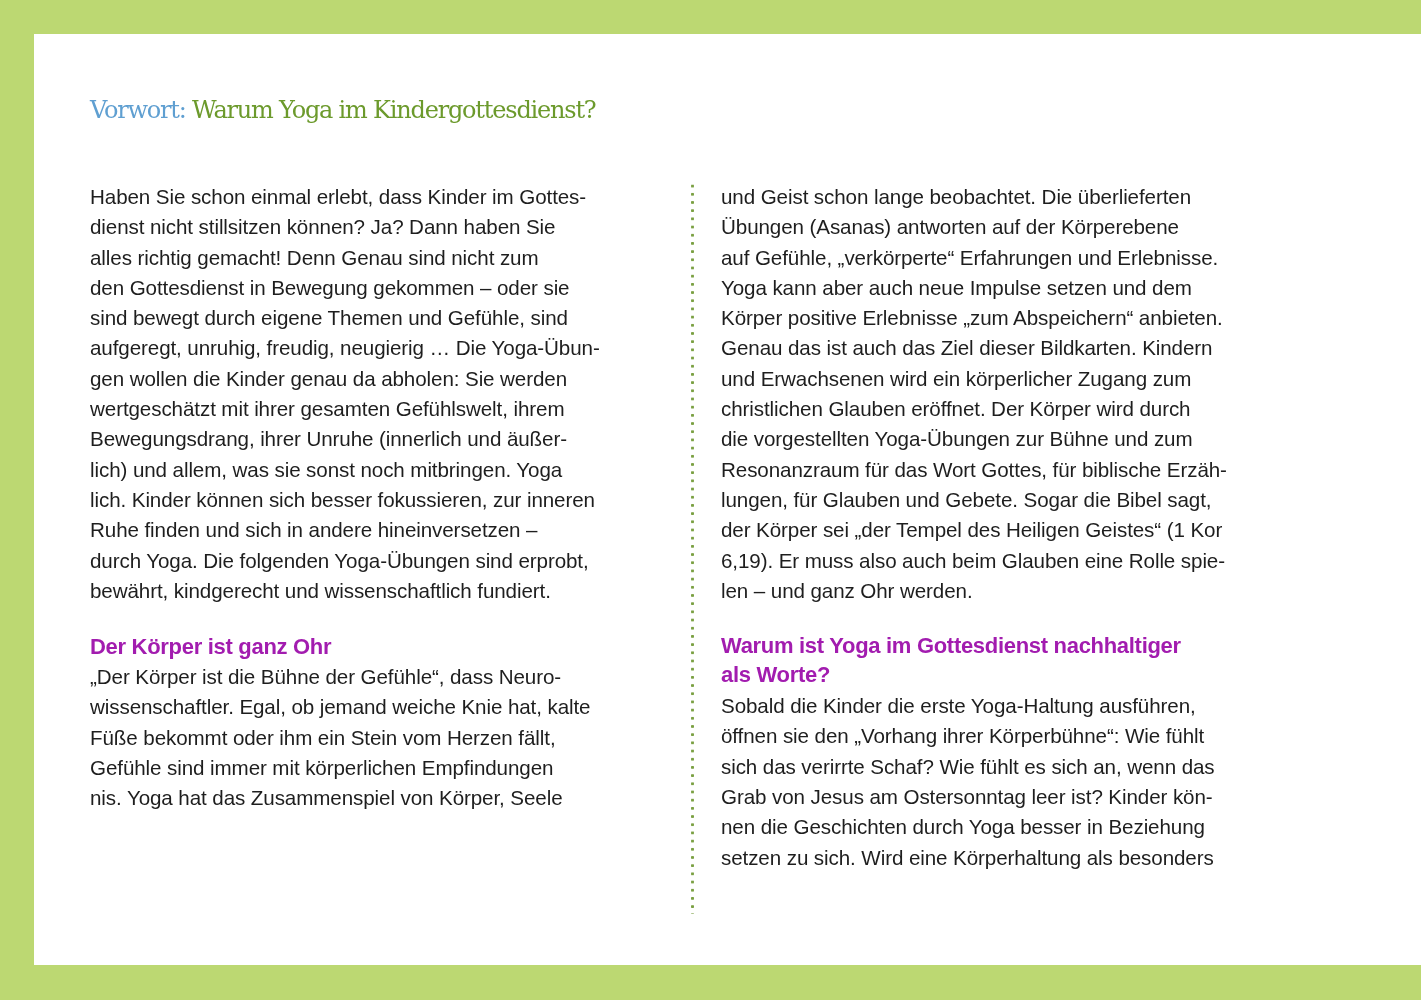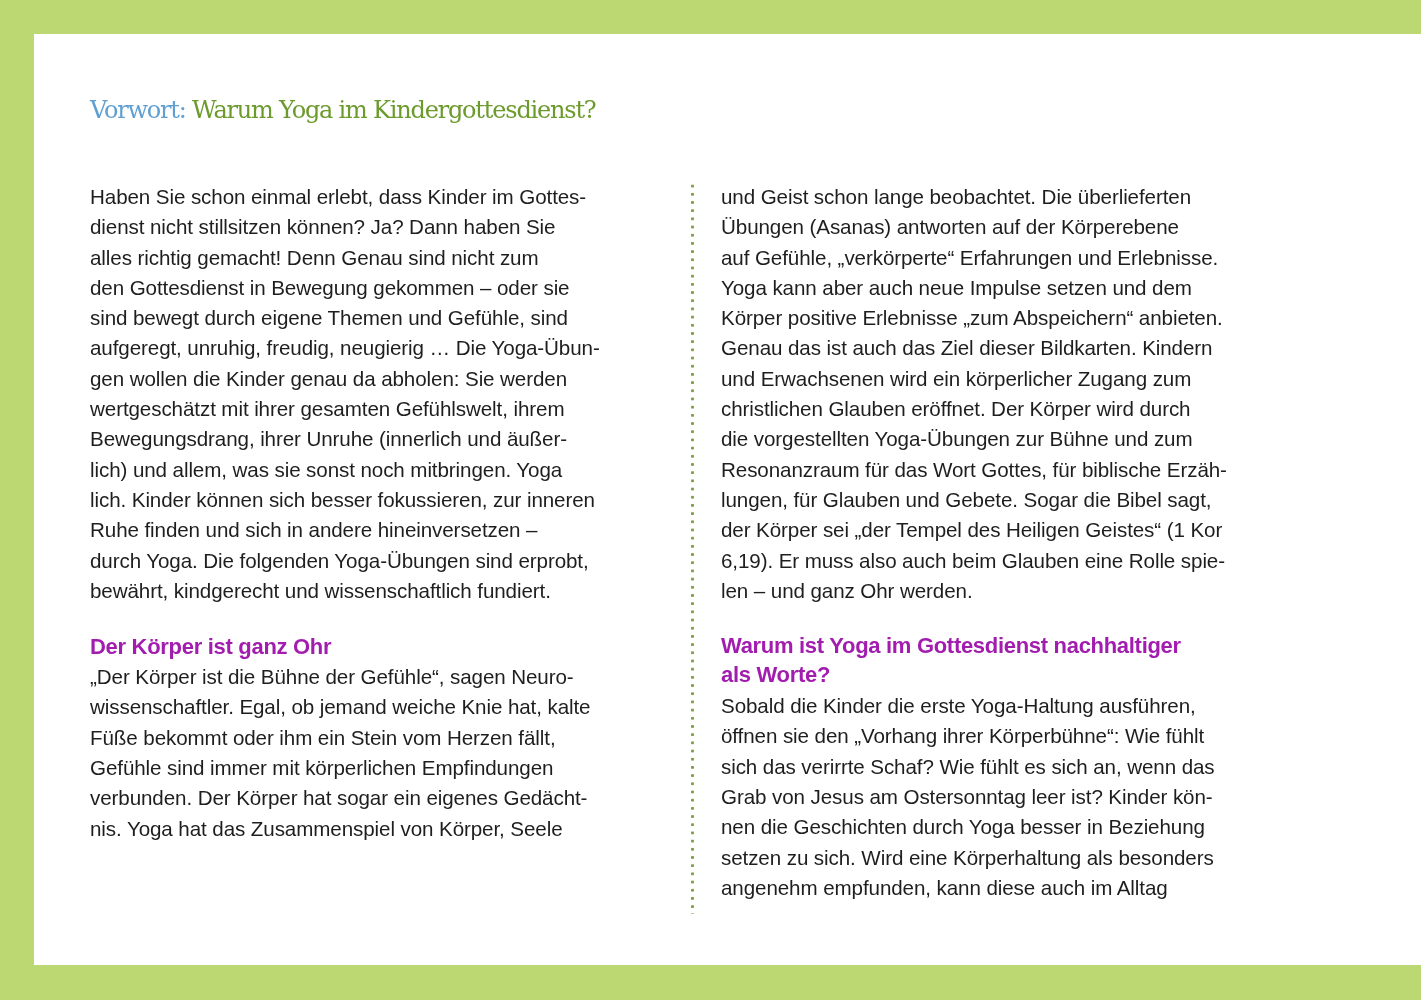--- a/index.html
+++ b/index.html
@@ -86,25 +86,24 @@
       <span class="line">lich) und allem, was sie sonst noch mitbringen. Yoga</span>
       <span class="line">lich. Kinder können sich besser fokussieren, zur inneren</span>
       <span class="line">Ruhe finden und sich in andere hineinversetzen –</span>
       <span class="line">durch Yoga. Die folgenden Yoga-Übungen sind erprobt,</span>
       <span class="line">bewährt, kindgerecht und wissenschaftlich fundiert.</span>
     </p>
 
     <h2 class="h2">Der Körper ist ganz Ohr</h2>
 
     <p>
-      <span class="line">„Der Körper ist die Bühne der Gefühle“, sagen Neuro-</span>
+      <span class="line">„Der Körper ist die Bühne der Gefühle“, dass Neuro-</span>
       <span class="line">wissenschaftler. Egal, ob jemand weiche Knie hat, kalte</span>
       <span class="line">Füße bekommt oder ihm ein Stein vom Herzen fällt,</span>
       <span class="line">Gefühle sind immer mit körperlichen Empfindungen</span>
-      <span class="line">verbunden. Der Körper hat sogar ein eigenes Gedächt-</span>
       <span class="line">nis. Yoga hat das Zusammenspiel von Körper, Seele</span>
     </p>
   </div>
 
   <div class="divider"></div>
 
   <div class="col col-right">
     <p>
       <span class="line">und Geist schon lange beobachtet. Die überlieferten</span>
       <span class="line">Übungen (Asanas) antworten auf der Körperebene</span>
@@ -127,17 +126,16 @@
       <span class="line">als Worte?</span>
     </h2>
 
     <p>
       <span class="line">Sobald die Kinder die erste Yoga-Haltung ausführen,</span>
       <span class="line">öffnen sie den „Vorhang ihrer Körperbühne“: Wie fühlt</span>
       <span class="line">sich das verirrte Schaf? Wie fühlt es sich an, wenn das</span>
       <span class="line">Grab von Jesus am Ostersonntag leer ist? Kinder kön-</span>
       <span class="line">nen die Geschichten durch Yoga besser in Beziehung</span>
       <span class="line">setzen zu sich. Wird eine Körperhaltung als besonders</span>
-      <span class="line">angenehm empfunden, kann diese auch im Alltag</span>
     </p>
   </div>
 
 </div>
 
 </body></html>

